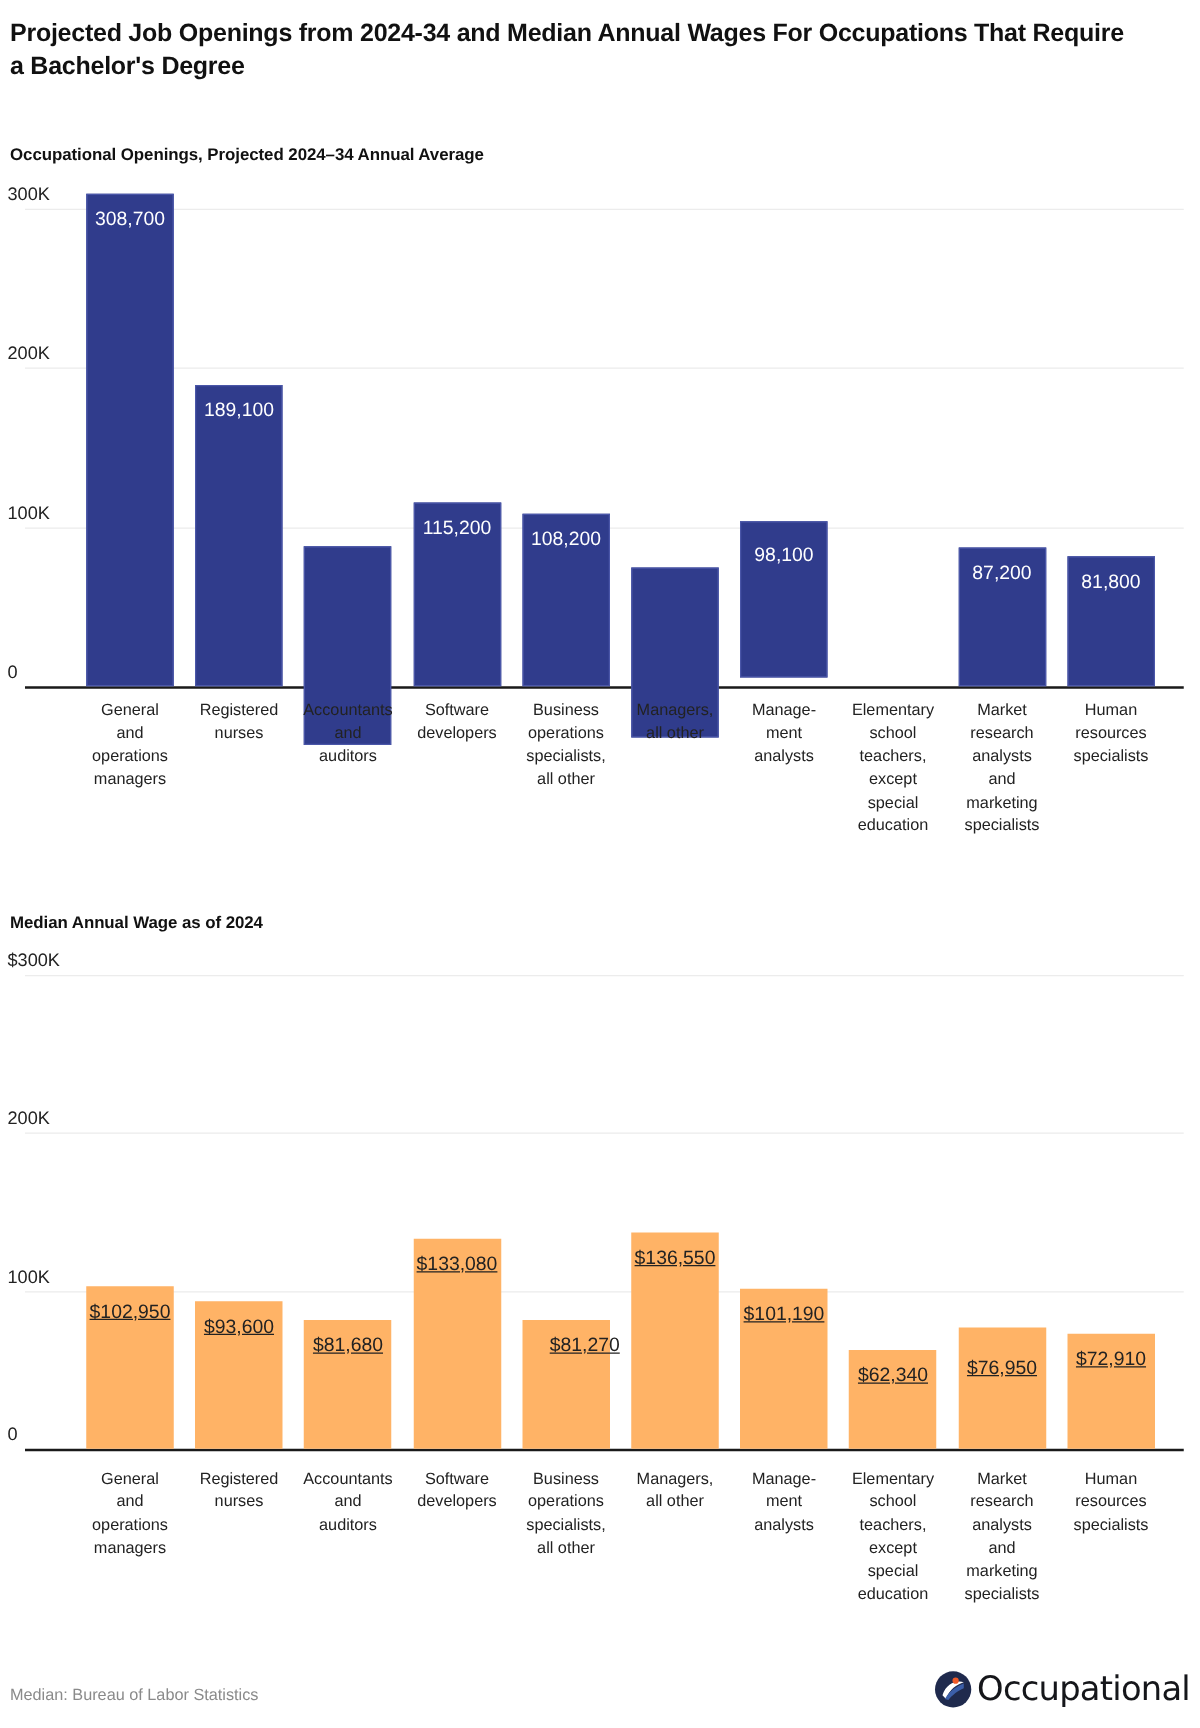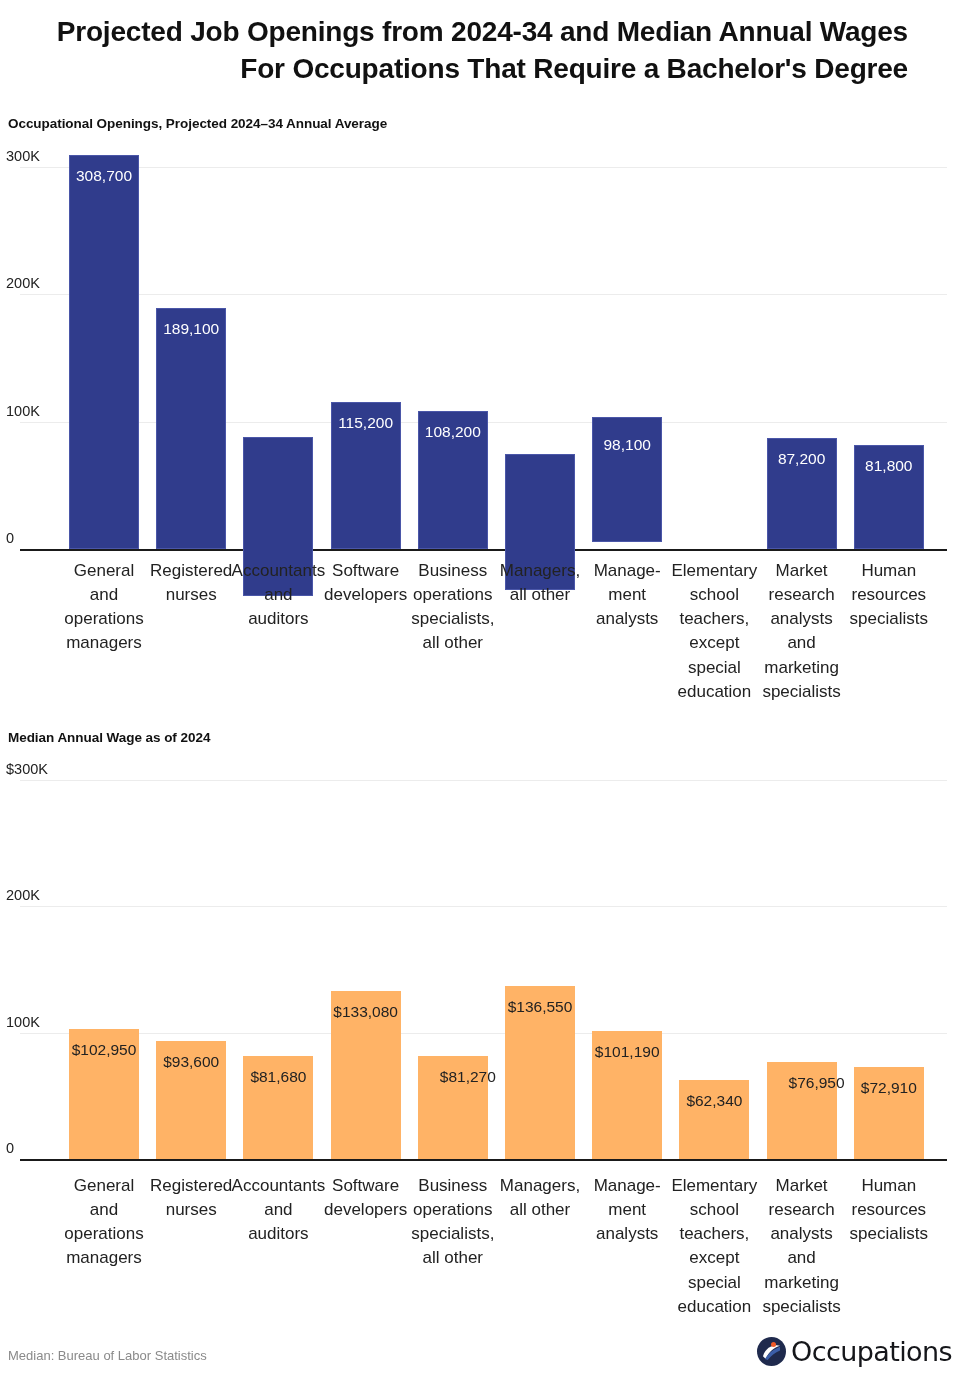--- a/index.html
+++ b/index.html
@@ -9,22 +9,22 @@
     background: #ffffff;
     font-family: "Liberation Sans", sans-serif;
     color: #1a1a1a;
     position: relative;
     overflow: hidden;
   }
   .page { position:relative; width:960px; height:1382px; }
 
   .title {
     position:absolute; left:8px; top:14px; width:900px;
-    font-size:28px; font-weight:bold; line-height:1.32;
-    letter-spacing:-0.2px; color:#111111;text-align:right;
+    font-size:20px; font-weight:bold; line-height:1.32;
+    letter-spacing:-0.2px; color:#111111;
   }
 
   .subtitle {
     position:absolute; left:8px;
     font-size:13.5px; font-weight:bold; color:#111111;
     letter-spacing:-0.05px;
   }
   #sub1 { top:116px; }
   #sub2 { top:730px; }
 
@@ -58,28 +58,28 @@
   }
   .bar .vlabel {
     position:absolute; left:-8px; width:86px;
     text-align:center;
     font-size:15.5px;
     white-space:nowrap;
   }
   #chart1 .rect { background:#303C8C; border:1px solid #4a56a8; }
   #chart1 .vlabel { color:#ffffff; font-weight:normal; }
   #chart2 .rect { background:#FFB366; }
-  #chart2 .vlabel { color:#222222; }
+  #chart2 .vlabel { color:#222222;text-decoration:underline; }
 
   .catlabels { position:absolute; left:0; width:960px; }
   #cats1 { top:559px; }
   #cats2 { top:1174px; }
   .cat {
     position:absolute; width:96px; text-align:center;
-    font-size:17px; line-height:1.42; color:#222222;
+    font-size:13px; line-height:1.42; color:#222222;
   }
 
   .source {
     position:absolute; left:8px; top:1348px;
     font-size:13px; color:#8a8a8a;
   }
 
   .logo {
     position:absolute; right:8px; top:1336px;
     display:flex; align-items:center; gap:5px;
@@ -256,21 +256,21 @@
         <div class="bar" style="left: 592.2px; top: 274.995px; height: 128.005px;">
           <div class="rect" style="height: 128.005px;"></div>
           <div class="vlabel" style="top: 12px;">$101,190</div>
         </div>
         <div class="bar" style="left: 679.4px; top: 324.14px; height: 78.8601px;">
           <div class="rect" style="height: 78.8601px;"></div>
           <div class="vlabel" style="top: 12px;">$62,340</div>
         </div>
         <div class="bar" style="left: 766.6px; top: 305.658px; height: 97.3418px;">
           <div class="rect" style="height: 97.3418px;"></div>
-          <div class="vlabel" style="top: 12px; text-align: right;">$76,950</div>
+          <div class="vlabel" style="top: 24px;">$76,950</div>
         </div>
         <div class="bar" style="left: 853.8px; top: 310.769px; height: 92.2311px;">
           <div class="rect" style="height: 92.2311px;"></div>
           <div class="vlabel" style="top: 12px;">$72,910</div>
         </div>
       </div>
   </div>
   <div class="catlabels" id="cats2">
       <div class="cat" style="left: 56px; top: 0px;">
         <div>General</div>
@@ -332,16 +332,16 @@
   <div class="source">Median: Bureau of Labor Statistics</div>
 
   <div class="logo">
     <span class="logo-mark">
       <svg class="swoosh" viewBox="0 0 20 19">
         <path d="M1 14 C4 4, 13 1, 19 3 C13 5, 7 9, 4 17 Z" fill="#ffffff"></path>
         <path d="M3 17 C8 9, 14 6, 19 4 L19 8 C14 10, 9 14, 6 18 Z" fill="#3b5ea8"></path>
       </svg>
       <span class="dot"></span>
     </span>
-    <span class="logo-text">Occupations</span>
+    <span class="logo-text">Occupational</span>
   </div>
 
 </div>
 
 </body></html>

